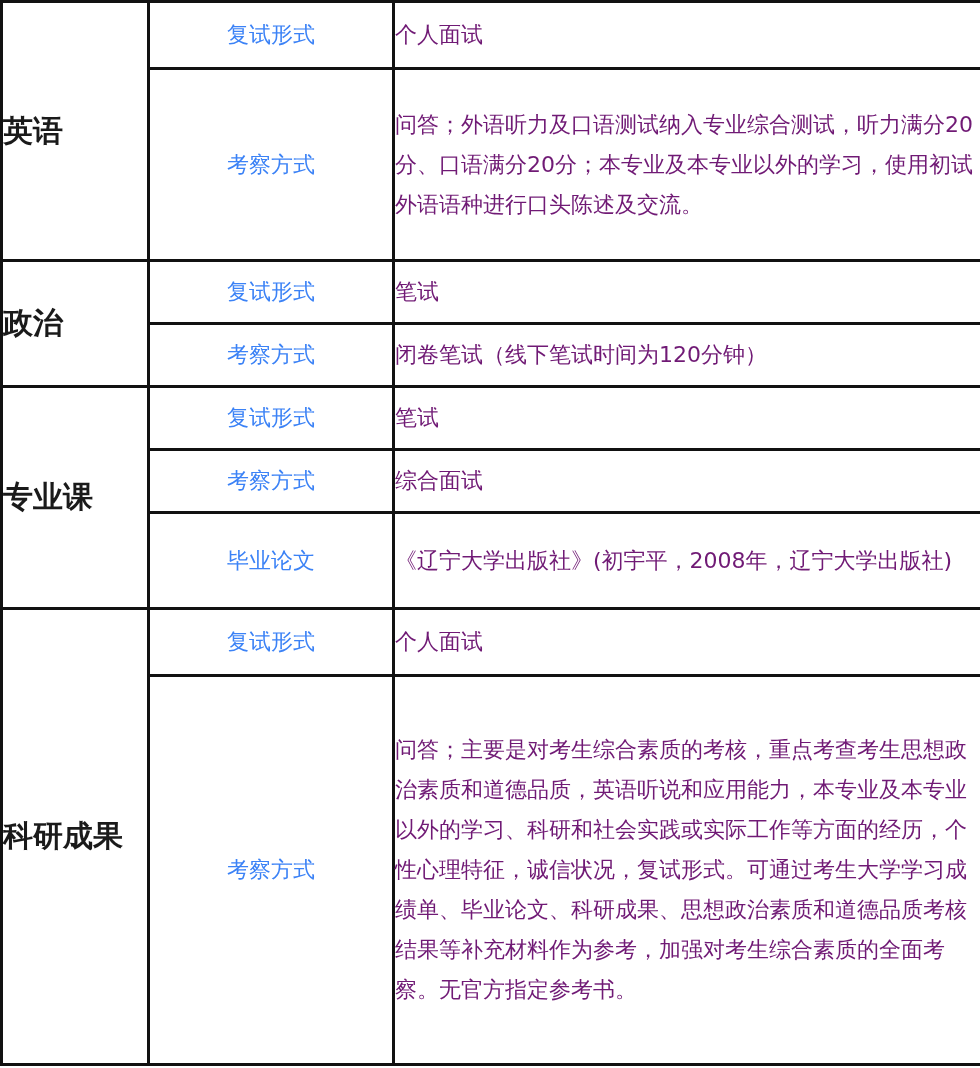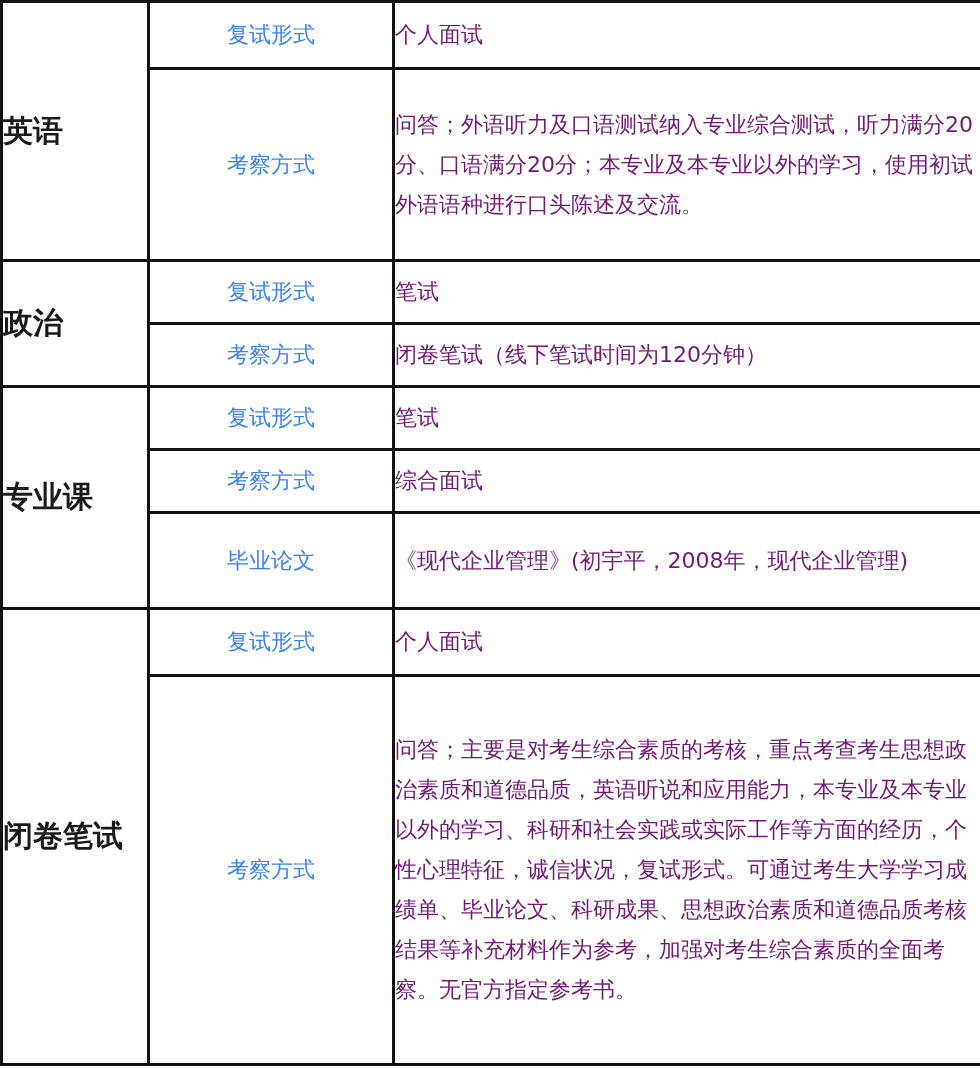--- a/index.html
+++ b/index.html
@@ -85,25 +85,25 @@
       <td class="subject" rowspan="3">专业课</td>
       <td class="label">复试形式</td>
       <td class="value">笔试</td>
     </tr>
     <tr class="h62">
       <td class="label">考察方式</td>
       <td class="value">综合面试</td>
     </tr>
     <tr style="height:96px;">
       <td class="label">毕业论文</td>
-      <td class="value">《现代企业管理》(初宇平，2008年，现代企业管理)</td>
+      <td class="value">《辽宁大学出版社》(初宇平，2008年，辽宁大学出版社)</td>
     </tr>
 
     <tr class="h64">
-      <td class="subject" rowspan="2">闭卷笔试</td>
+      <td class="subject" rowspan="2">科研成果</td>
       <td class="label">复试形式</td>
       <td class="value">个人面试</td>
     </tr>
     <tr style="height:389px;">
       <td class="label">考察方式</td>
       <td class="value">问答；主要是对考生综合素质的考核，重点考查考生思想政治素质和道德品质，英语听说和应用能力，本专业及本专业以外的学习、科研和社会实践或实际工作等方面的经历，个性心理特征，诚信状况，复试形式。可通过考生大学学习成绩单、毕业论文、科研成果、思想政治素质和道德品质考核结果等补充材料作为参考，加强对考生综合素质的全面考察。无官方指定参考书。</td>
     </tr>
   </tbody>
 </table>
 

